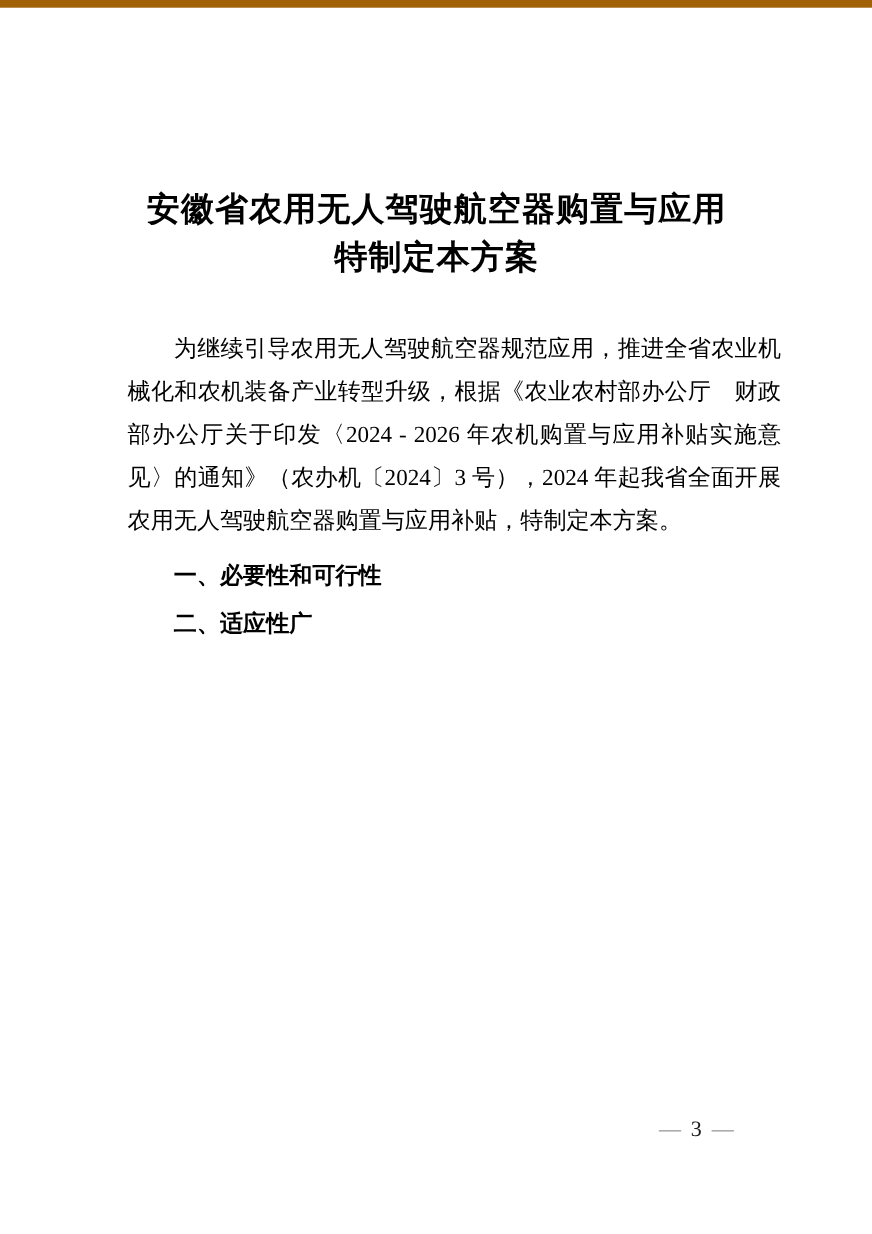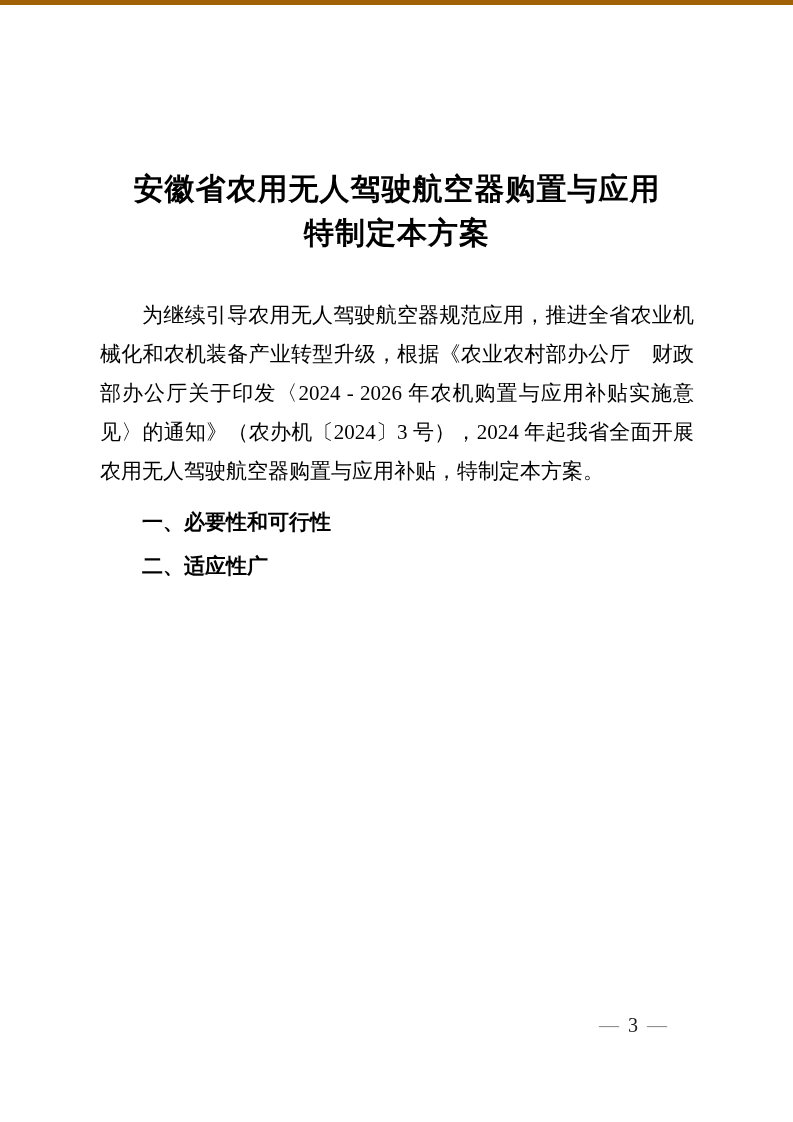--- a/index.html
+++ b/index.html
@@ -8,41 +8,41 @@
     background: #ffffff;
   }
   .page {
     position: relative;
     width: 793px;
     height: 1122px;
     background: #ffffff;
     color: #000000;
     font-family: "Liberation Serif", "DejaVu Serif", serif;
     overflow: hidden;
-    border-top: 5px solid #a16207;
+    border-top: 7px solid #a16207;
     box-sizing: border-box;
   }
   .doc-title {
     position: absolute;
     top: 162px;
     left: 100px;
     width: 594px;
     margin: 0;
     text-align: center;
     font-size: 30px;
     font-weight: bold;
     line-height: 44px;
     letter-spacing: 1px;
     font-family: "Liberation Serif", "DejaVu Serif", serif;
   }
   .t-line { display: block; }
   .doc-body {
     position: absolute;
     top: 291px;
-    left: 100px;
+    left: 116px;
     width: 594px;
   }
   .para {
     margin: 0;
     font-size: 21px;
     line-height: 39px;
     text-align: justify;
     text-justify: inter-ideograph;
     text-indent: 2em;
     font-family: "Liberation Serif", "DejaVu Serif", serif;

